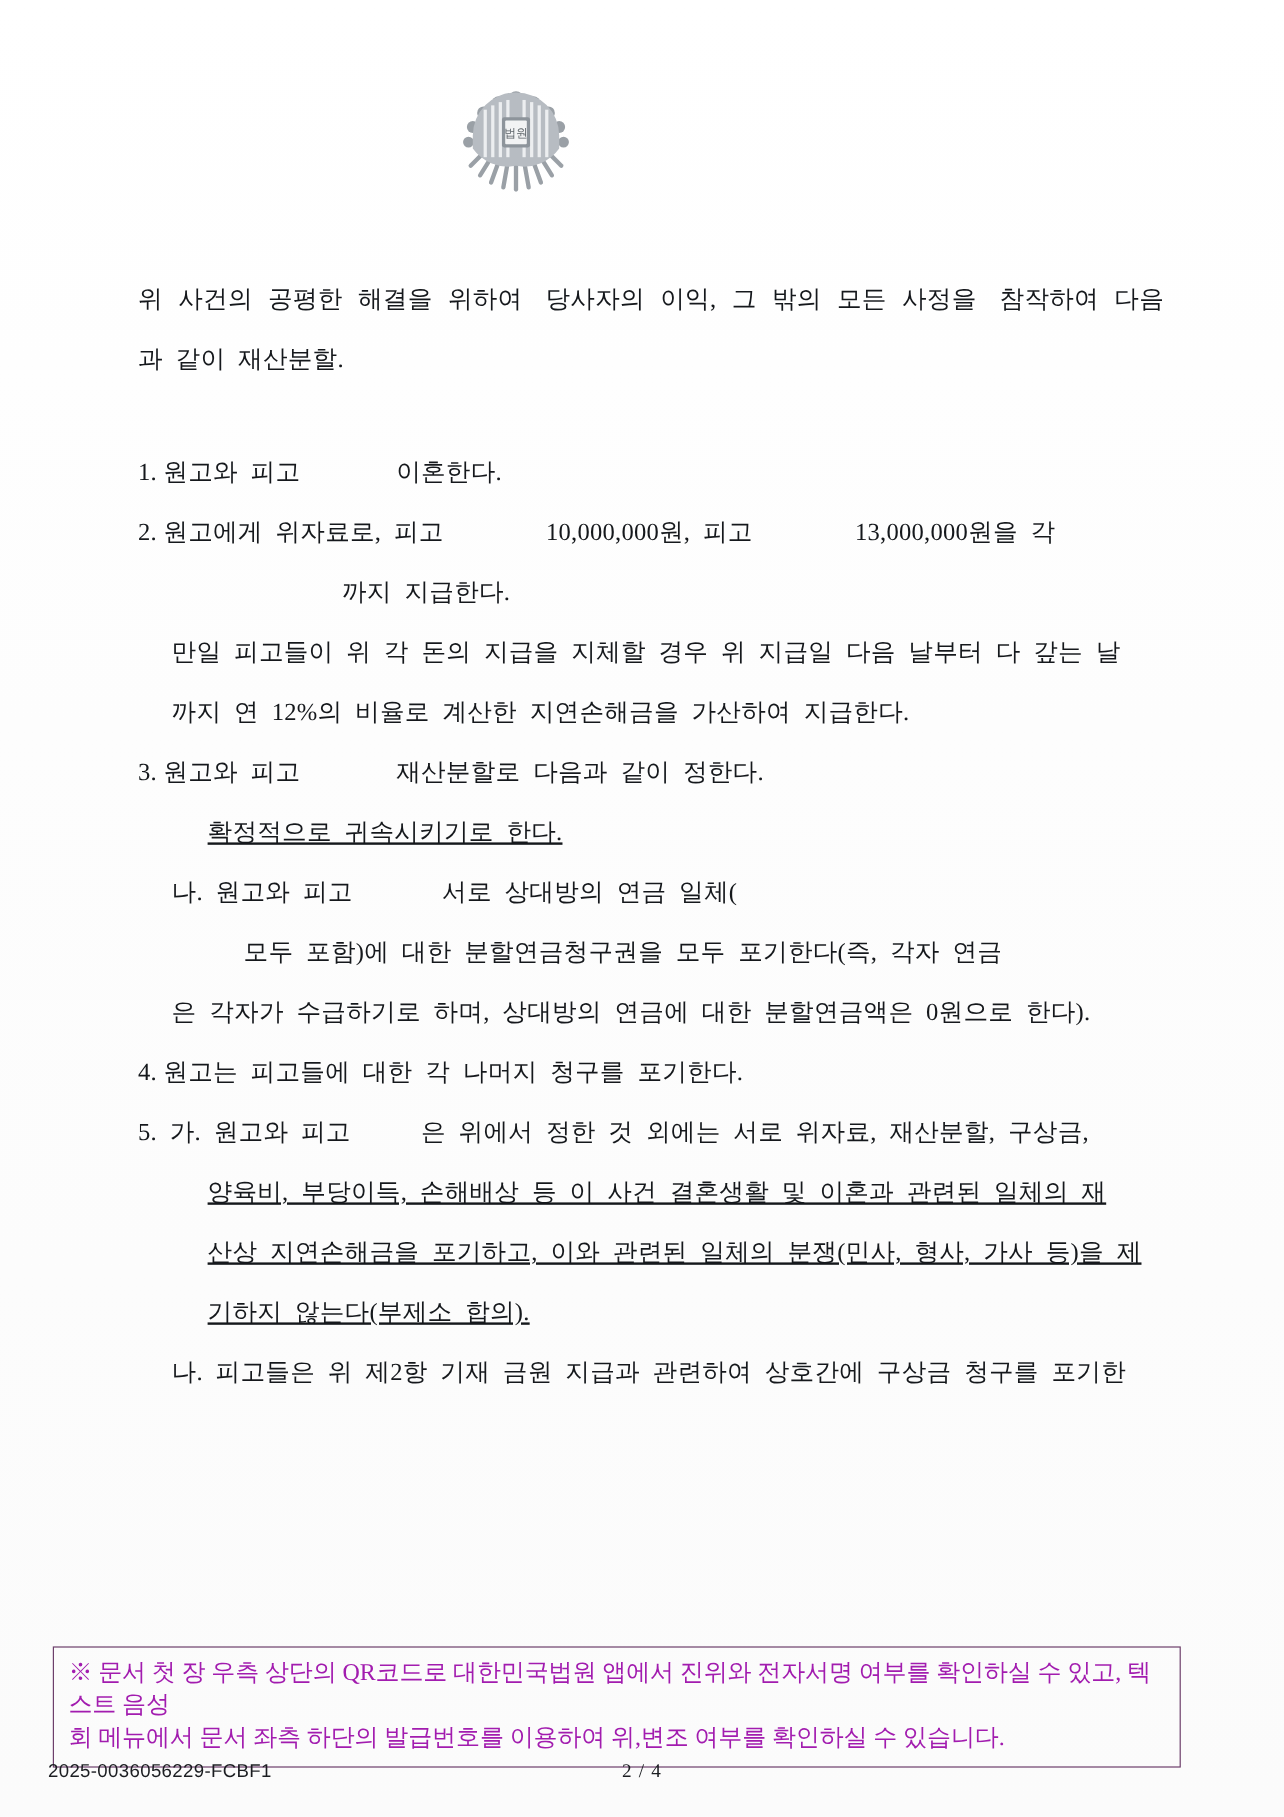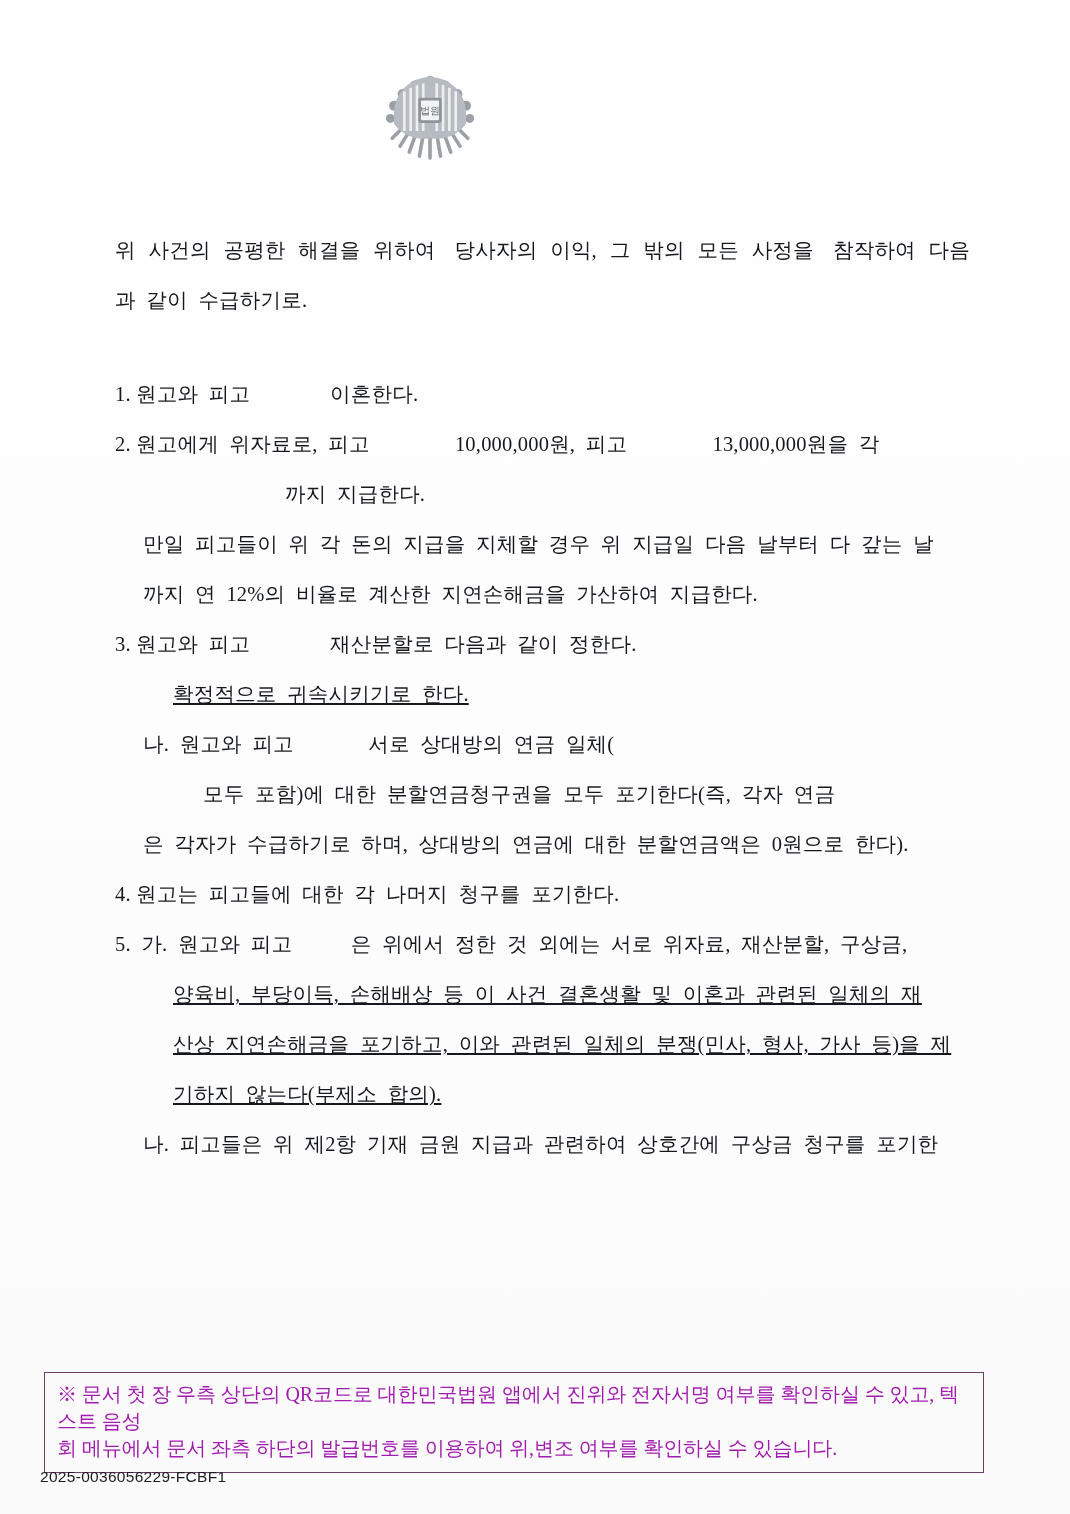--- a/index.html
+++ b/index.html
@@ -179,21 +179,21 @@
           <rect x="50" y="36" width="20" height="22" rx="1" fill="#f2f3f4"></rect>
         </g>
         <text x="60" y="51" font-family="'Liberation Serif', serif" font-size="11" fill="#5d6469" text-anchor="middle">법원</text>
       </svg>
     </div>
   </div>
 
   <div class="doc-body">
 
     <div class="line just">위  사건의  공평한  해결을  위하여   당사자의  이익,  그  밖의  모든  사정을   참작하여  다음</div>
-    <div class="line">과  같이  수급하기로.</div>
+    <div class="line">과  같이  재산분할.</div>
 
     <div class="spacer-lg"></div>
 
 
     <div class="line indent-1">1. 원고와  피고               이혼한다.</div>
     <div class="line indent-1">2. 원고에게  위자료로,  피고                10,000,000원,  피고                13,000,000원을  각</div>
     <div class="line indent-5">까지  지급한다.</div>
     <div class="line indent-2">만일  피고들이  위  각  돈의  지급을  지체할  경우  위  지급일  다음  날부터  다  갚는  날</div>
     <div class="line indent-2">까지  연  12%의  비율로  계산한  지연손해금을  가산하여  지급한다.</div>
     <div class="line indent-1">3. 원고와  피고               재산분할로  다음과  같이  정한다.</div>
@@ -210,14 +210,15 @@
 
   </div>
 
   <div class="notice-box">
     <div class="notice-line">※ 문서 첫 장 우측 상단의 QR코드로 대한민국법원 앱에서 진위와 전자서명 여부를 확인하실 수 있고, 텍스트 음성</div>
     <div class="notice-line">회 메뉴에서 문서 좌측 하단의 발급번호를 이용하여 위,변조 여부를 확인하실 수 있습니다.</div>
   </div>
 
   <div class="footer-row">
     <div class="doc-id">2025-0036056229-FCBF1</div>
+    <div class="page-num">2 / 4</div>
   </div>
 </div>
 
 </body></html>

